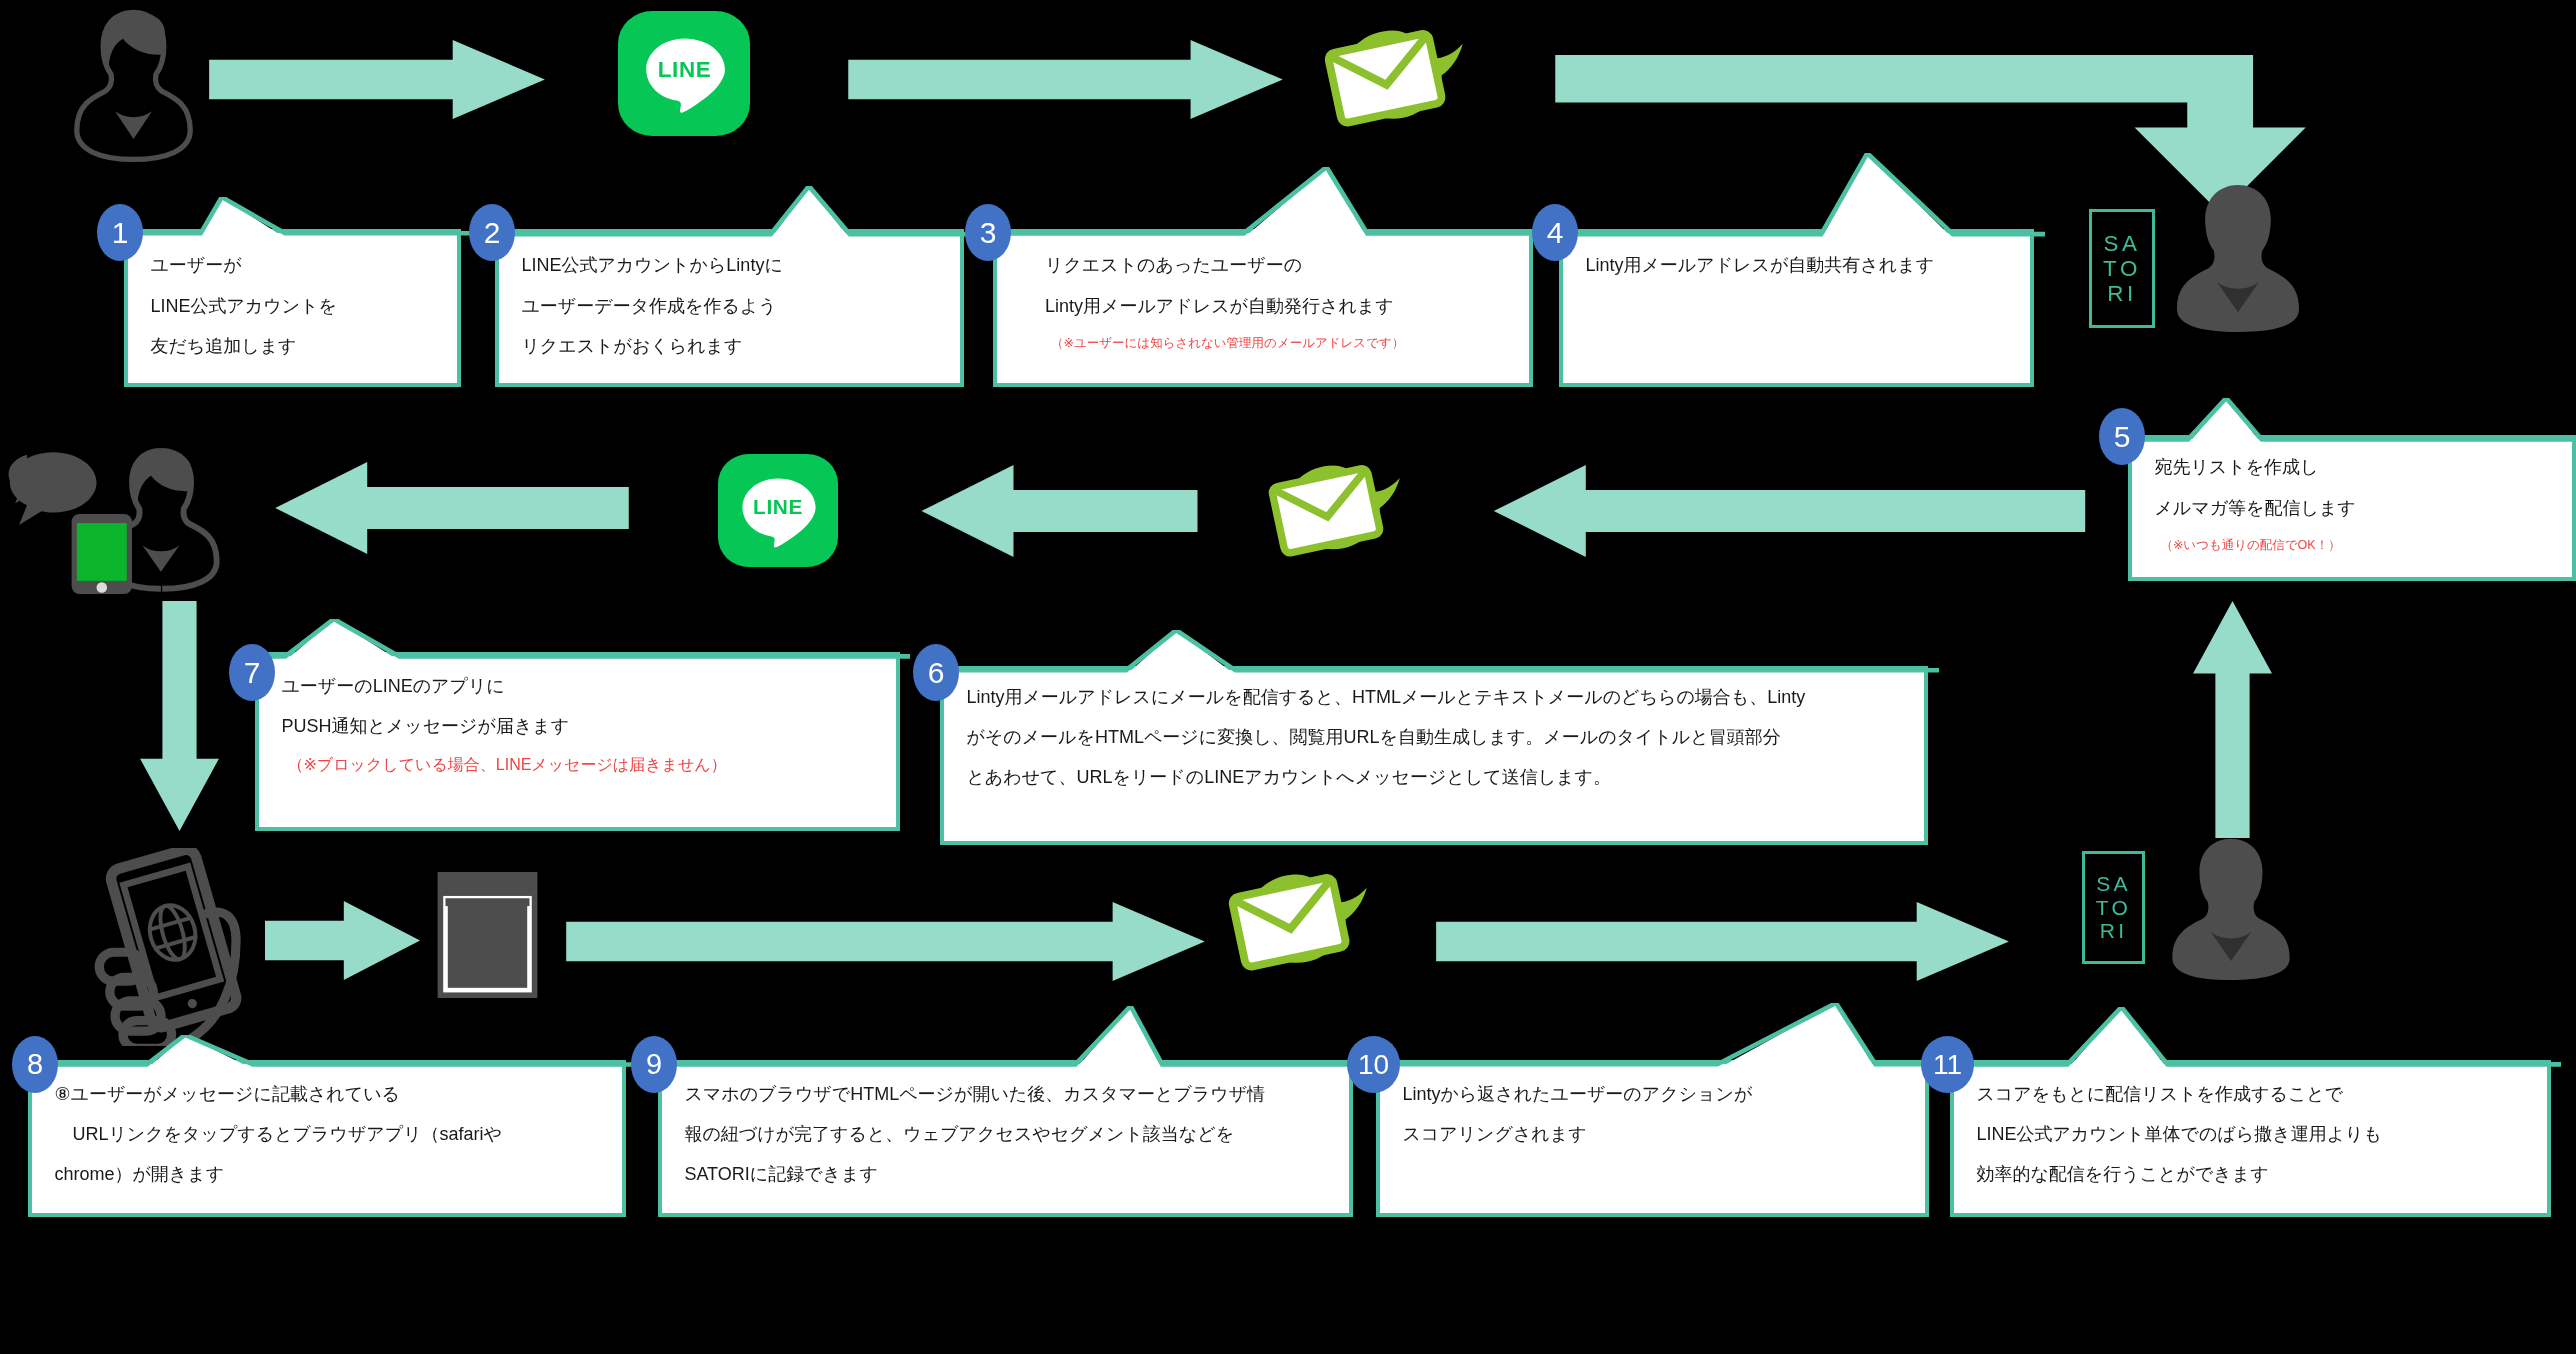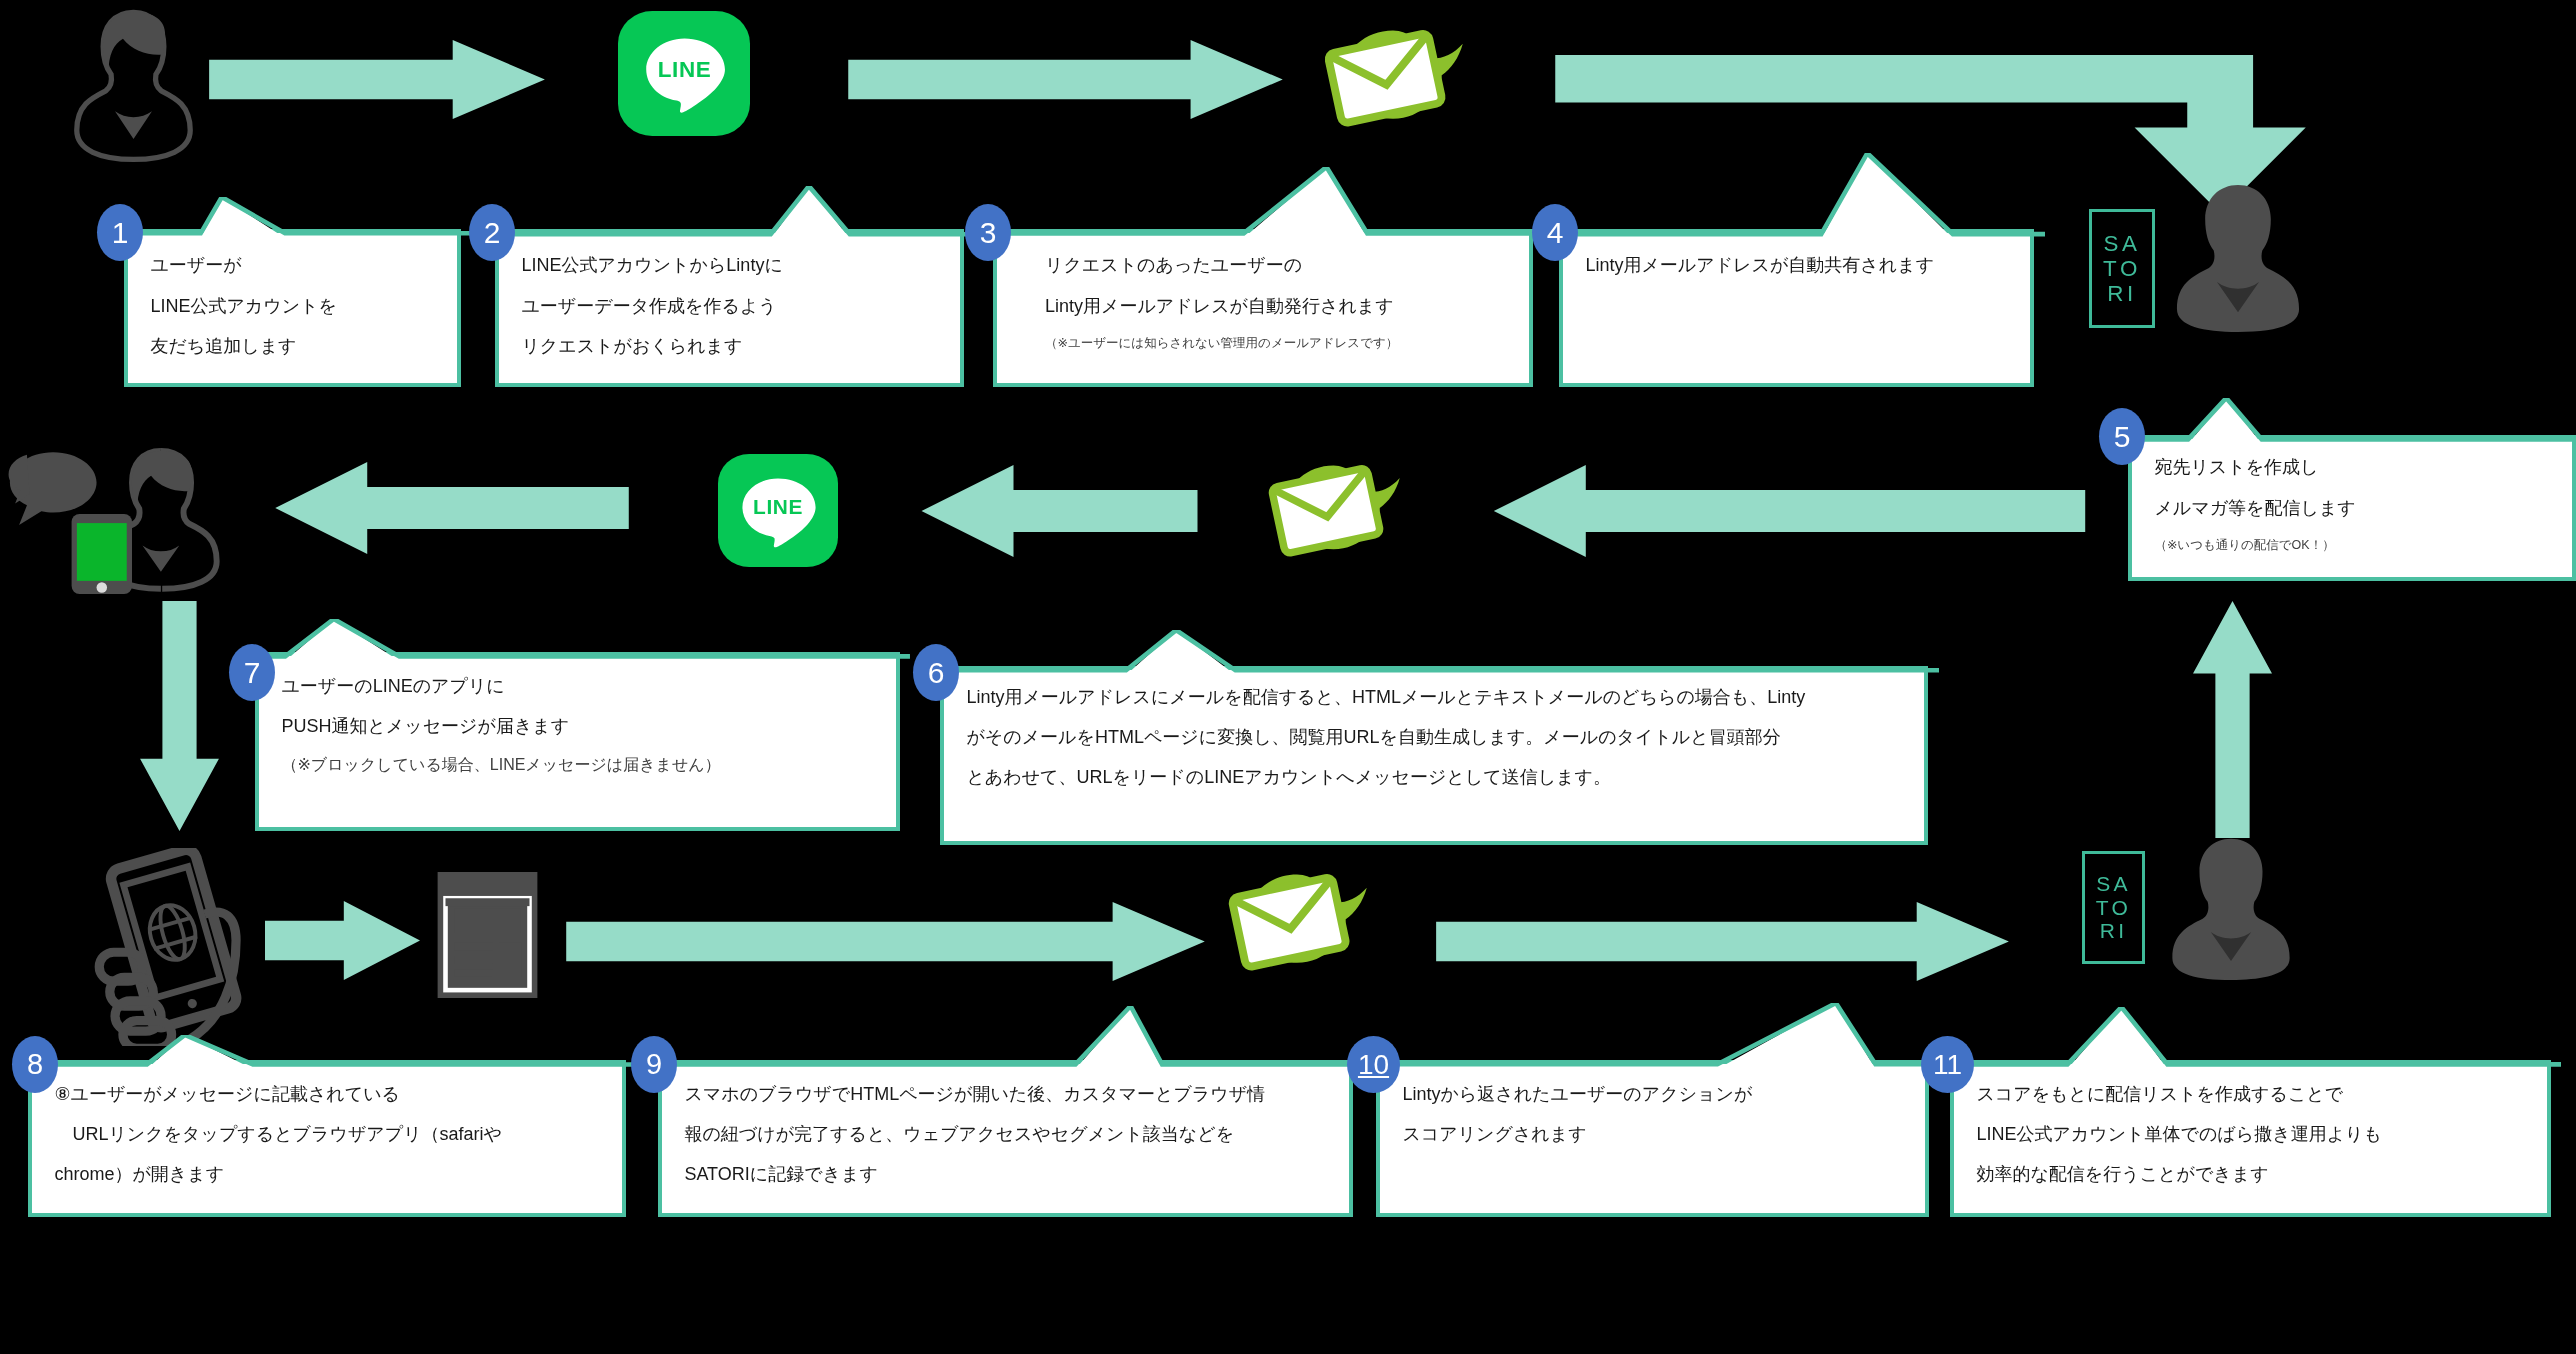--- a/index.html
+++ b/index.html
@@ -6,21 +6,21 @@
   body{width:2576px;height:1355px;position:relative;overflow:hidden;
        font-family:"Liberation Sans","DejaVu Sans",sans-serif;}
   #stage{position:absolute;left:0;top:0;width:2576px;height:1000px;background:#000;}
 
   
   .callout{position:absolute;box-sizing:border-box;background:#ffffff;
            border:4.6px solid #4cc0a2;}
   .callout .body{position:absolute;left:0;top:0;right:0;bottom:0;
                  padding:22.4px 17px 0 22.4px;}
   .callout p{margin:0 0 20px 0;color:#1a1a1a;line-height:1.12;}
-  .callout p.note{color:#404040;margin:0;}
+  .callout p.note{color:#ef4444;margin:6px;}
 
   
   .tail{position:absolute;pointer-events:none;}
   .tail svg{display:block;}
 
   
   .badge{position:absolute;width:46px;height:57px;border-radius:50%;
          background:#4272c6;color:#fff;display:flex;align-items:center;
          justify-content:center;font-size:30px;line-height:1;z-index:12;
          box-sizing:border-box;}
@@ -415,21 +415,21 @@
       <svg width="565" height="66" viewBox="0 0 858 100">
         <path d="M0 100 L520 100 L700 0 L760 100 L858 100 Z" fill="#ffffff"></path>
         <path d="M0 93 L520 93 L700 0 L760 93 L858 93" fill="none" stroke="#4cc0a2" stroke-width="7"></path>
       </svg>
     </div>
     <div class="body" style="font-size:18px;padding-top:20px;">
       <p>Lintyから返されたユーザーのアクションが</p>
       <p>スコアリングされます</p>
     </div>
   </div>
-  <div class="badge" style="left:1347px;top:1036px;width:53px;font-size:28px;text-decoration:underline;">
+  <div class="badge" style="left:1347px;top:1036px;width:53px;font-size:28px;">
     <span>10</span>
   </div>
 
   <div class="callout" style="left:1950px;top:1060px;width:601px;height:157px;">
     <div class="tail" style="left:-4.6px;top:-57px;">
       <svg width="612" height="62" viewBox="0 0 930 94">
         <path d="M0 94 L180 94 L262 0 L332 94 L930 94 Z" fill="#ffffff"></path>
         <path d="M0 87 L180 87 L262 0 L332 87 L930 87" fill="none" stroke="#4cc0a2" stroke-width="7"></path>
       </svg>
     </div>

